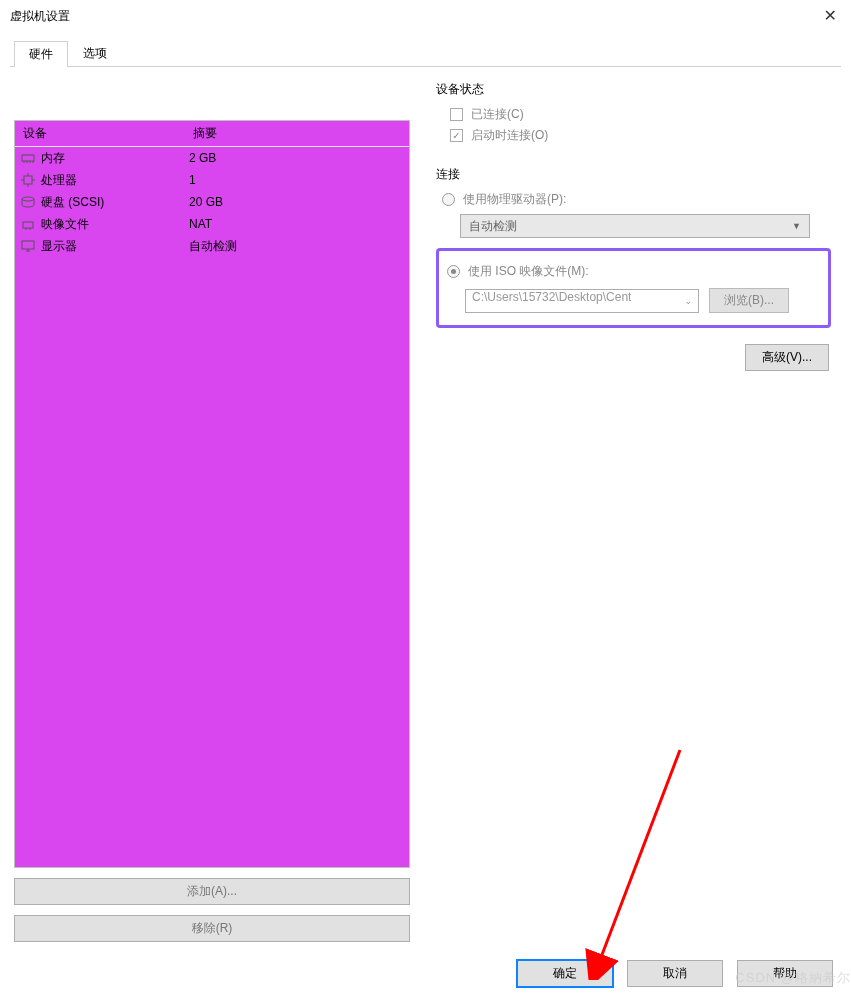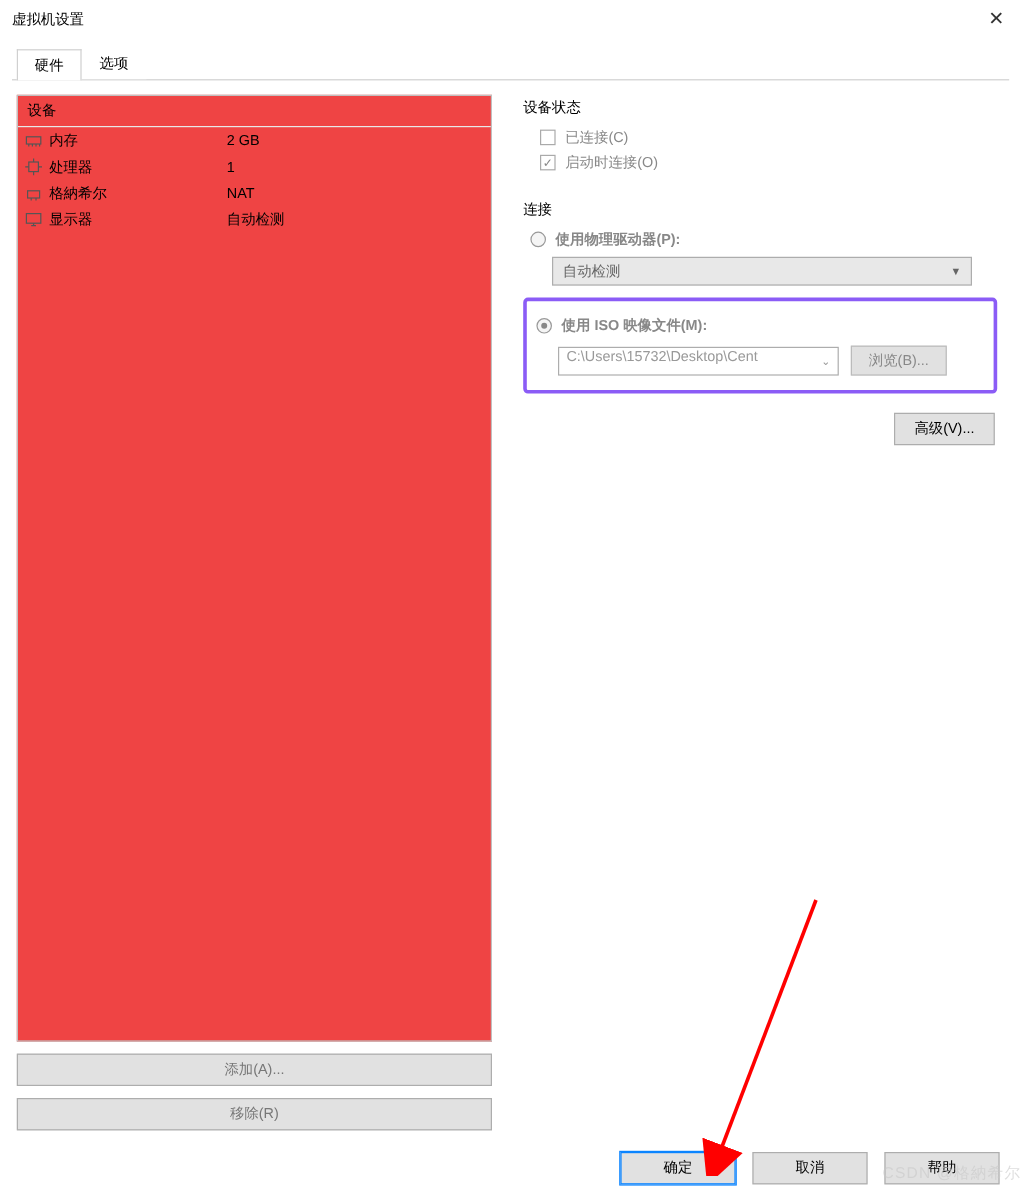--- a/index.html
+++ b/index.html
@@ -12,21 +12,21 @@
 .content { position: absolute; top: 40px; left: 10px; right: 10px; bottom: 48px; }
 
 .tabstrip { display: flex; border-bottom: 1px solid #d0d0d0; padding-left: 4px; }
 .tab { border: 1px solid #d0d0d0; border-bottom: none; background: #fff; padding: 4px 14px; margin-right: 0px; position: relative; top: 1px; cursor: pointer; }
 .tab.inactive { background: #fff; border-color: transparent; top: 0; }
 .tab.active { background: #fff; z-index: 2; }
 
 .pane { display: flex; height: calc(100% - 26px); }
 
 .left { width: 410px; padding: 12px 10px 8px 4px; display: flex; flex-direction: column; }
-.devlist-wrap { flex: 1; border: 1px solid #c0c0c0; background: #ef4444; }
+.devlist-wrap { flex: 1; border: 1px solid #c0c0c0; background: #d946ef; margin-top: 41px; }
 .devlist-header { display: flex; border-bottom: 1px solid #e8e8e8; }
 .devlist-header .col { padding: 4px 8px; color: #000; }
 .devlist-header .col1 { width: 170px; }
 .devlist-header .col2 { flex: 1; }
 
 .dev-row { display: flex; align-items: center; height: 22px; padding: 0 4px; cursor: pointer; }
 .dev-row.selected { background: #0a84ff; color: #fff; }
 .dev-row.selected .summary { color: #fff; }
 .dev-row .icon { width: 18px; height: 18px; margin-right: 4px; display: flex; align-items: center; justify-content: center; }
 .dev-row .name { width: 148px; white-space: nowrap; overflow: hidden; text-overflow: ellipsis; }
@@ -36,21 +36,21 @@
 .btn { border: 1px solid #adadad; background: #e1e1e1; color: #777; padding: 4px 18px; cursor: default; min-width: 90px; text-align: center; }
 .btn.enabled { color: #000; cursor: pointer; }
 
 .right { flex: 1; padding: 14px 10px 10px 16px; }
 .group-title { color: #000; margin-bottom: 8px; }
 .check-row { display: flex; align-items: center; margin: 2px 0 4px 14px; color: #777; }
 .check-row.disabled { color: #888; }
 .check-row .chkbox { width: 13px; height: 13px; border: 1px solid #aaa; margin-right: 8px; display: inline-flex; align-items: center; justify-content: center; color: #888; font-size: 10px; }
 
 .conn-group { margin-top: 22px; }
-.radio-row { display: flex; align-items: center; margin: 4px 0 6px 6px; color: #888; font-weight: bold; }
+.radio-row { display: flex; align-items: center; margin: 4px 0 6px 6px; color: #888; }
 .radio-row .radio { width: 13px; height: 13px; border: 1px solid #999; border-radius: 50%; margin-right: 8px; position: relative; background: #f5f5f5; }
 .radio-row .radio.checked::after { content: ""; position: absolute; width: 5px; height: 5px; background: #888; border-radius: 50%; top: 3px; left: 3px; }
 
 .dropdown-row { margin: 6px 0 10px 24px; }
 .dropdown { width: 350px; height: 24px; border: 1px solid #adadad; background: #e8e8e8; color: #666; padding: 0 8px; display: flex; align-items: center; justify-content: space-between; }
 .dropdown .arrow { font-size: 9px; color: #666; }
 
 .iso-box { border: 3px solid #8b5cf6; border-radius: 4px; padding: 8px 2px 12px 2px; margin-top: 4px; }
 .iso-input-row { display: flex; align-items: center; margin: 8px 0 0 24px; gap: 10px; }
 .textinput { width: 234px; height: 24px; border: 1px solid #adadad; background: #fff; color: #999; padding: 0 20px 0 6px; position: relative; }
@@ -84,20 +84,21 @@
     <div class="tab active">硬件</div>
     <div class="tab inactive">选项</div>
   </div>
 
   <div class="pane">
 
     <div class="left">
       <div class="devlist-wrap">
         <div class="devlist-header">
           <div class="col col1">设备</div>
+          <div class="col col2">摘要</div>
         </div>
         <div id="dev-rows">
             <div class="dev-row">
               <span class="icon">
                 <svg class="ic" viewBox="0 0 16 16">
                   <rect x="2" y="5" width="12" height="6" fill="none" stroke="#555"></rect>
                   <line x1="4" y1="11" x2="4" y2="13" stroke="#555"></line>
                   <line x1="7" y1="11" x2="7" y2="13" stroke="#555"></line>
                   <line x1="10" y1="11" x2="10" y2="13" stroke="#555"></line>
                   <line x1="13" y1="11" x2="13" y2="13" stroke="#555"></line>
@@ -115,26 +116,36 @@
                   <line x1="1" y1="8" x2="4" y2="8" stroke="#555"></line>
                   <line x1="12" y1="8" x2="15" y2="8" stroke="#555"></line>
                 </svg>
               </span>
               <span class="name">处理器</span>
               <span class="summary">1</span>
             </div>
             <div class="dev-row">
               <span class="icon">
                 <svg class="ic" viewBox="0 0 16 16">
+                  <ellipse cx="8" cy="5" rx="6" ry="2" fill="none" stroke="#555"></ellipse>
+                  <path d="M2 5 v6 a6 2 0 0 0 12 0 v-6" fill="none" stroke="#555"></path>
+                </svg>
+              </span>
+              <span class="name">硬盘 (SCSI)</span>
+              <span class="summary">20 GB</span>
+            </div>
+            <div class="dev-row">
+              <span class="icon">
+                <svg class="ic" viewBox="0 0 16 16">
                   <rect x="3" y="6" width="10" height="6" fill="none" stroke="#555"></rect>
                   <line x1="6" y1="12" x2="6" y2="14" stroke="#555"></line>
                   <line x1="10" y1="12" x2="10" y2="14" stroke="#555"></line>
                 </svg>
               </span>
-              <span class="name">格納希尔</span>
+              <span class="name">映像文件</span>
               <span class="summary">NAT</span>
             </div>
             <div class="dev-row">
               <span class="icon">
                 <svg class="ic" viewBox="0 0 16 16">
                   <rect x="2" y="3" width="12" height="8" fill="none" stroke="#555"></rect>
                   <line x1="6" y1="13" x2="10" y2="13" stroke="#555"></line>
                   <line x1="8" y1="11" x2="8" y2="13" stroke="#555"></line>
                 </svg>
               </span>

